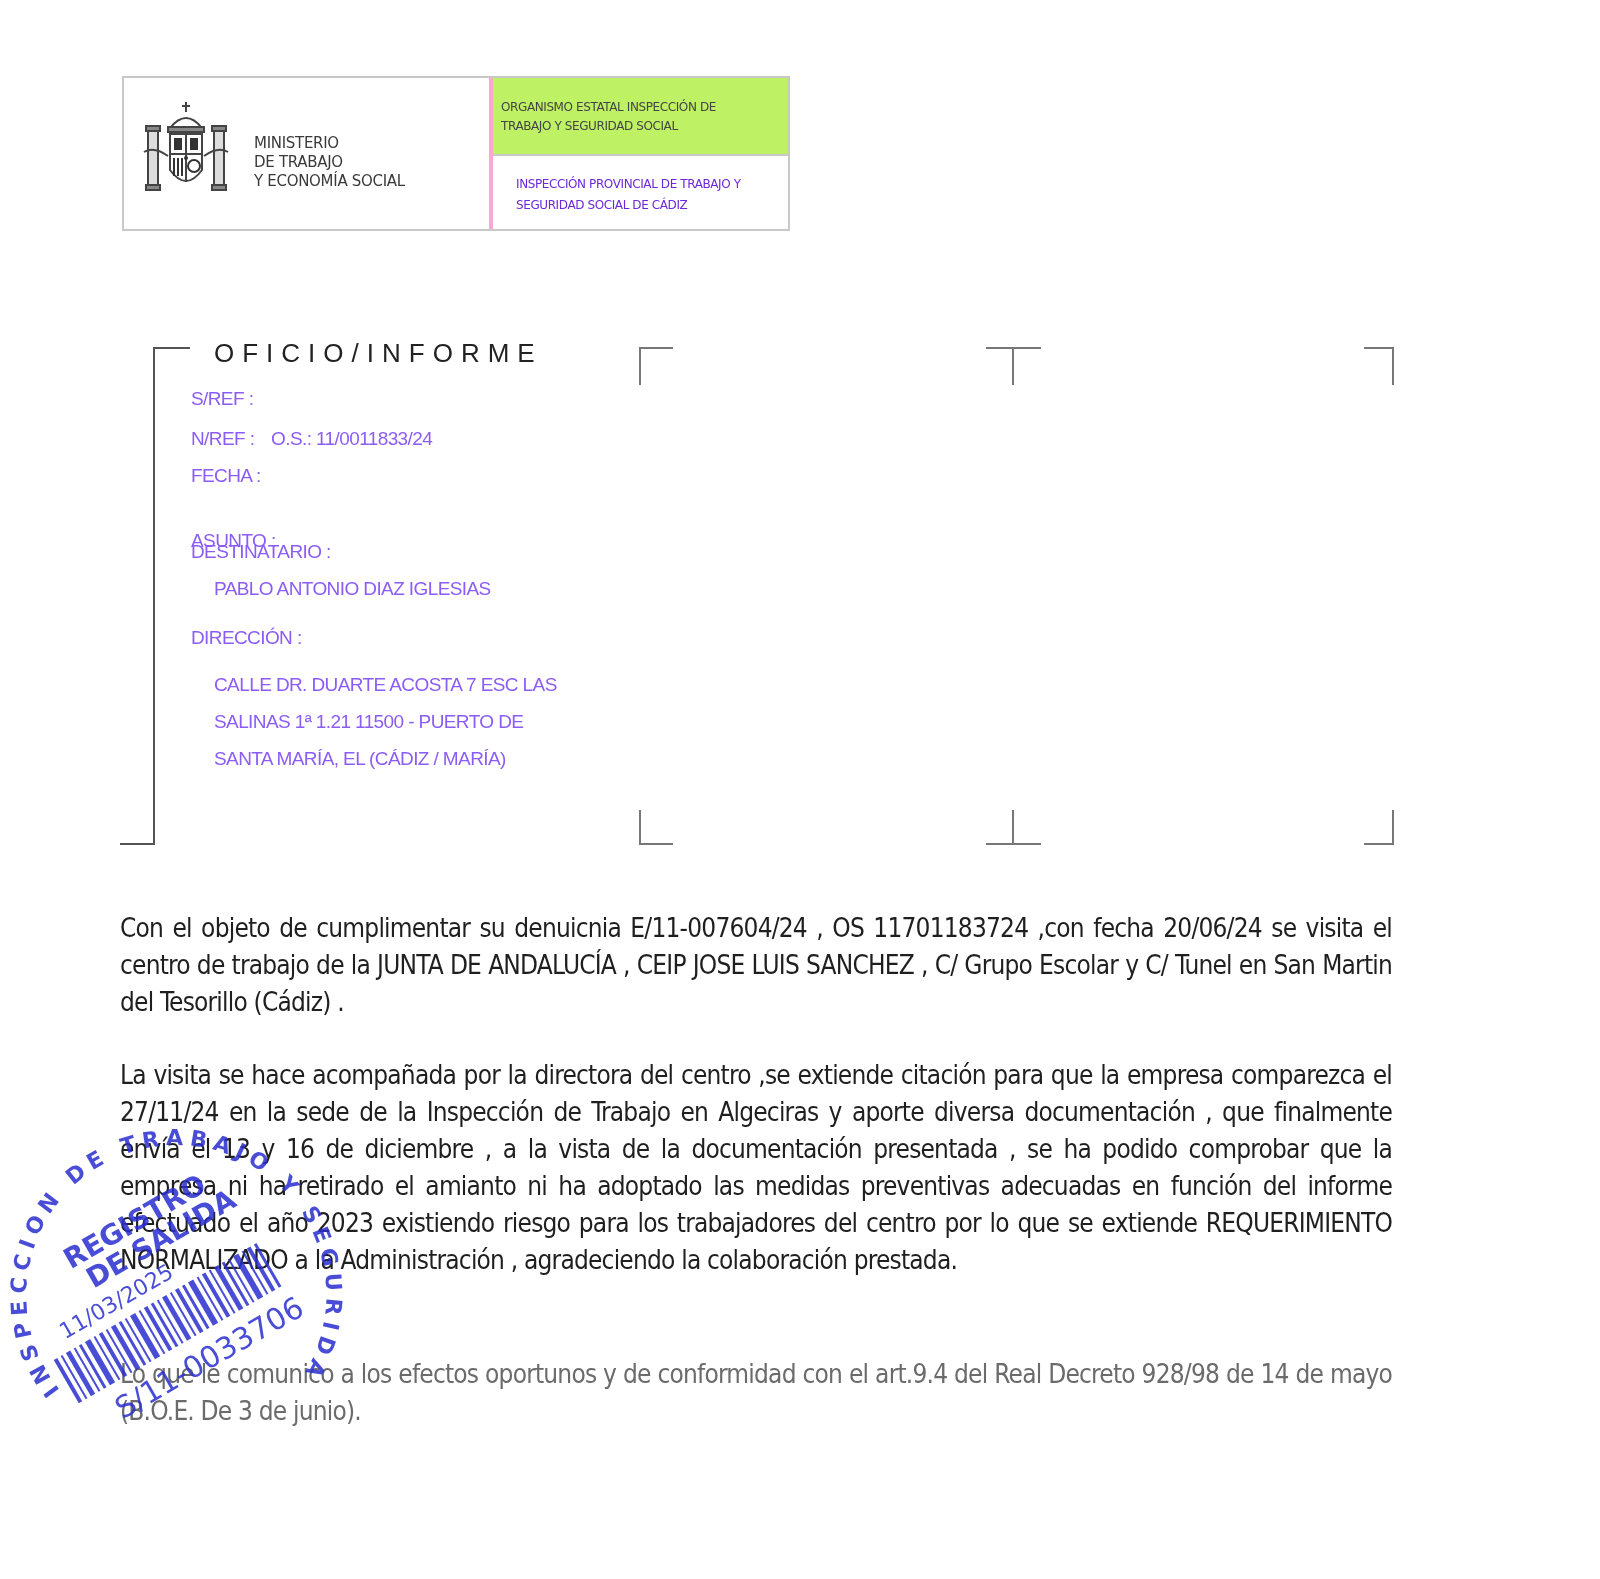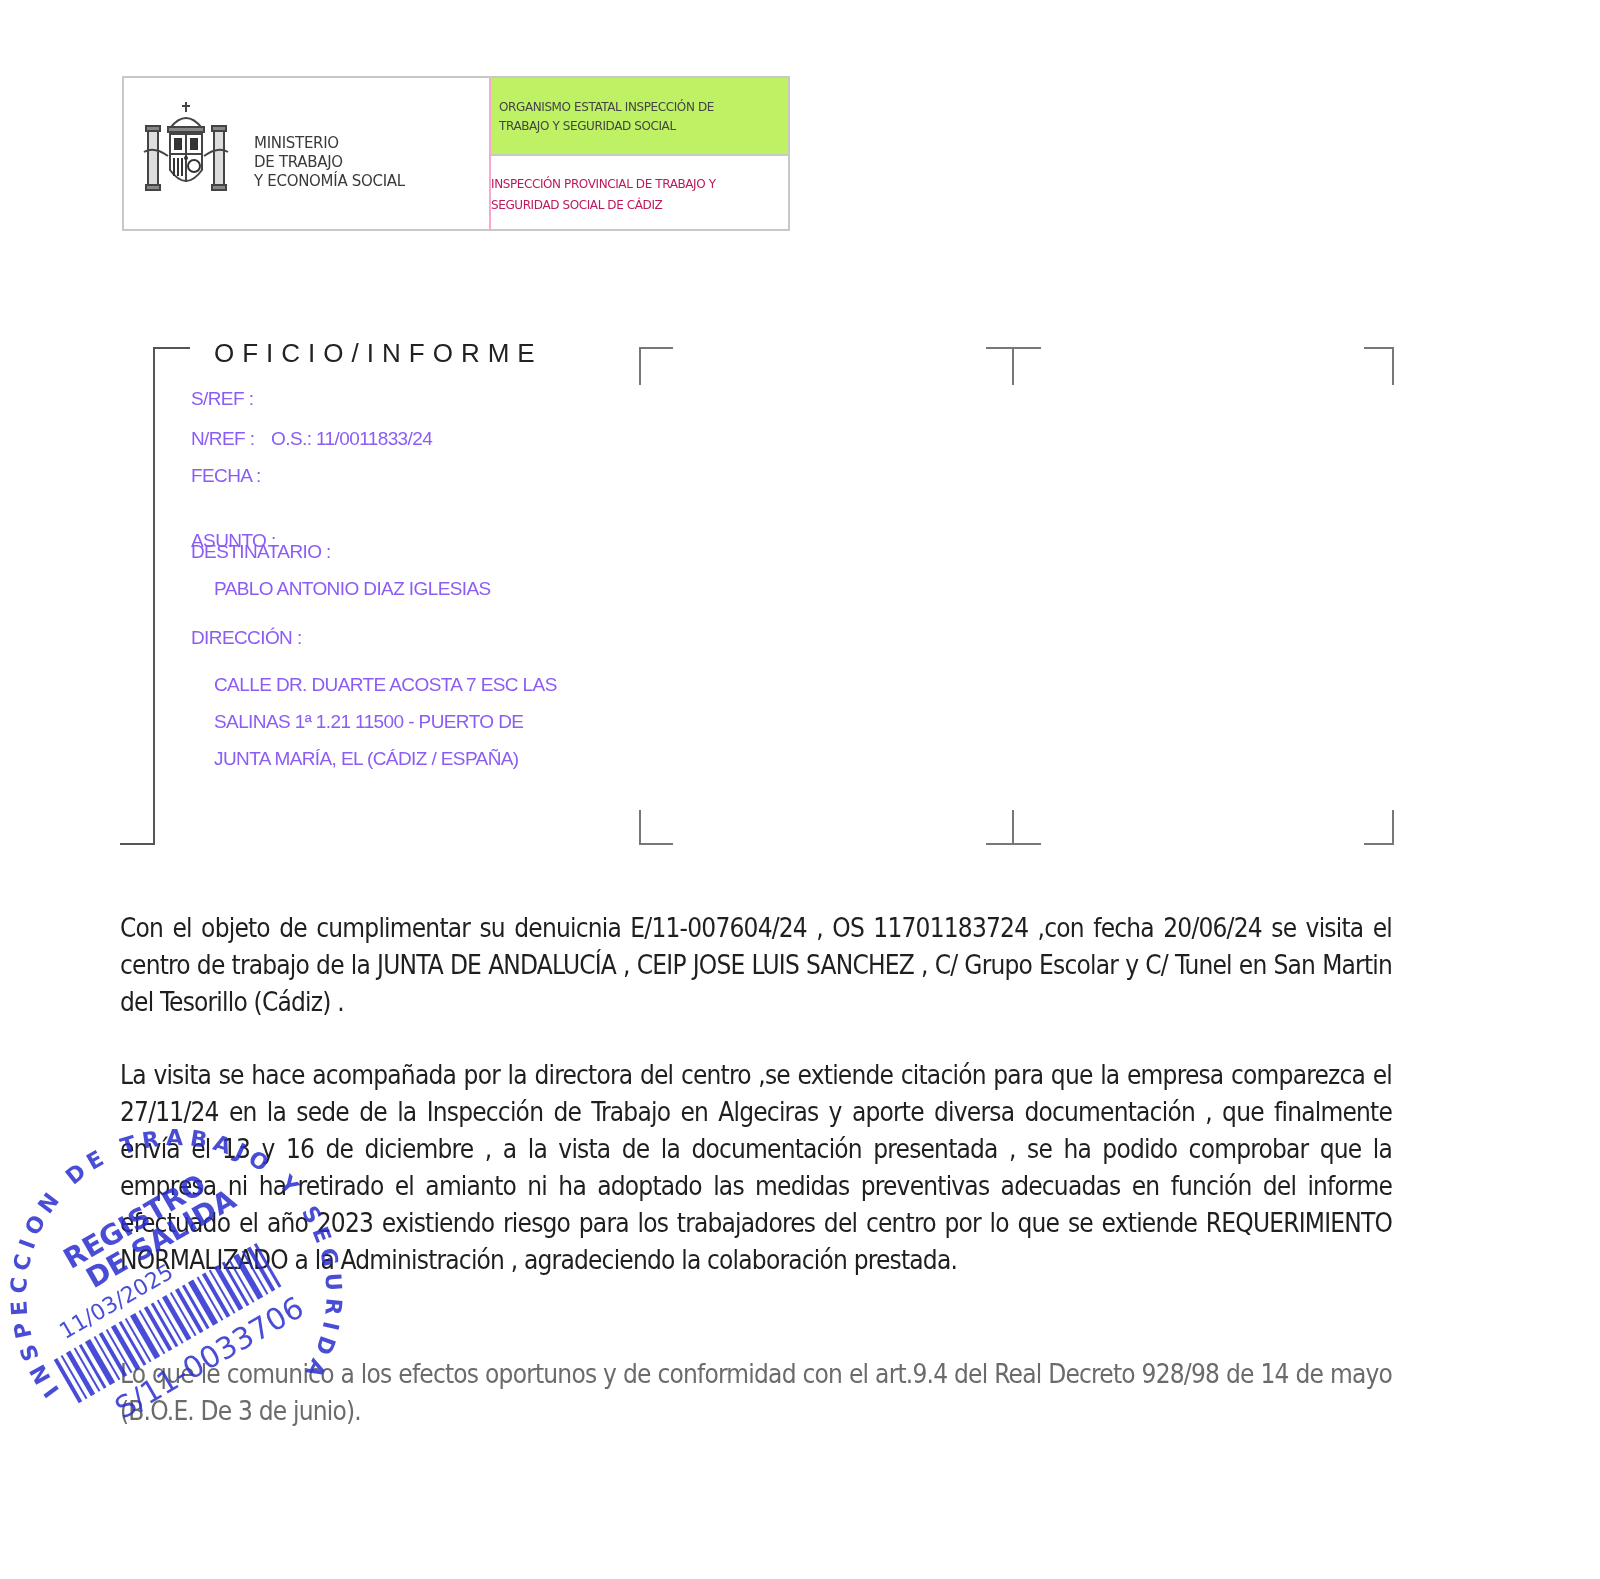--- a/index.html
+++ b/index.html
@@ -4,31 +4,31 @@
   <style>
     html, body { margin: 0; padding: 0; }
     body {
       width: 1600px; height: 1579px; background: #ffffff; position: relative; overflow: hidden;
       font-family: "DejaVu Sans", sans-serif; color: #1a1a1a;
     }
     .header-box {
       position: absolute; left: 122px; top: 76px; width: 668px; height: 155px;
       border: 2px solid #c8c8c8; box-sizing: border-box; display: flex;
     }
-    .header-left { width: 365px; border-right: 2px solid #f9a8d4; position: relative; }
+    .header-left { width: 365px; border-right: 4px solid #f9a8d4; position: relative; }
     .crest { position: absolute; left: 16px; top: 22px; width: 92px; height: 100px; }
     .ministry {
       position: absolute; left: 130px; top: 56px; font-family: "DejaVu Sans", sans-serif;
       font-size: 15px; line-height: 19px; color: #3a3a3a; letter-spacing: -0.3px;
     }
     .ministry div { white-space: nowrap; }
     .header-right { flex: 1; display: flex; flex-direction: column; }
     .hr-top { height: 78px; background: #bef264; border-bottom: 2px solid #c8c8c8; box-sizing: border-box;
       padding: 20px 0 0 8px; font-size: 12px; line-height: 19px; color: #444; letter-spacing: -0.4px; }
-    .hr-bot { flex: 1; padding: 18px 0 0 0; font-size: 12px; line-height: 21px; color: #be185d; letter-spacing: -0.4px; }
+    .hr-bot { flex: 1; padding: 18px 0 0 23px; font-size: 12px; line-height: 21px; color: #6d28d9; letter-spacing: -0.4px; }
 
     .bracket { position: absolute; background: #555; }
     .oficio-title {
       position: absolute; left: 214px; top: 338px; font-family: "Liberation Sans", sans-serif;
       font-size: 26px; letter-spacing: 8px; color: #222;
     }
     .field { position: absolute; font-family: "Liberation Sans", sans-serif; font-size: 19px; color: #8b5cf6; letter-spacing: -0.6px; white-space: nowrap; }
 
     .body-text {
       position: absolute; left: 120px; width: 1272px; font-family: "DejaVu Sans Condensed", "DejaVu Sans", sans-serif;
@@ -123,21 +123,21 @@
 </div>
 <div class="field" style="left:191px; top:530px;">
   <span>ASUNTO :</span>
   <span></span>
 </div>
 <div class="field" style="left:191px; top:541px;">DESTINATARIO :</div>
 <div class="field" style="left:214px; top:578px;">PABLO ANTONIO DIAZ IGLESIAS</div>
 <div class="field" style="left:191px; top:627px;">DIRECCIÓN :</div>
 <div class="field" style="left:214px; top:674px;">CALLE DR. DUARTE ACOSTA 7 ESC LAS</div>
 <div class="field" style="left:214px; top:711px;">SALINAS 1ª 1.21 11500 - PUERTO DE</div>
-<div class="field" style="left:214px; top:748px;">JUNTA MARÍA, EL (CÁDIZ / ESPAÑA)</div>
+<div class="field" style="left:214px; top:748px;">SANTA MARÍA, EL (CÁDIZ / MARÍA)</div>
 
 <div class="body-text" style="top:910px;">Con el objeto de cumplimentar su denuicnia E/11-007604/24 , OS 11701183724 ,con fecha 20/06/24 se visita el centro de trabajo de la JUNTA DE ANDALUCÍA , CEIP JOSE LUIS SANCHEZ , C/ Grupo Escolar y  C/ Tunel   en San Martin del Tesorillo (Cádiz) .</div>
 <div class="body-text" style="top:1057px;">La visita se hace acompañada por la directora del centro ,se extiende citación para que la empresa comparezca el 27/11/24 en la sede de la Inspección de Trabajo en Algeciras y aporte diversa documentación , que finalmente  envía el 13 y 16 de diciembre , a la vista de la documentación presentada , se ha podido comprobar que la empresa ni ha retirado el amianto ni ha adoptado las medidas preventivas adecuadas en función del informe efectuado el año 2023 existiendo riesgo para los trabajadores del centro por lo que se extiende REQUERIMIENTO NORMALIZADO  a la Administración , agradeciendo la colaboración prestada.</div>
 <div class="body-text gray" style="top:1356px;">Lo que le comunico a los efectos oportunos y de conformidad con el art.9.4 del Real Decreto 928/98 de 14 de mayo (B.O.E. De 3 de junio).</div>
 
 <svg class="stamp" viewBox="0 0 360 340">
   <defs>
     <path id="stampArc" d="M 60 270 A 150 150 0 1 1 300 260"></path>
   </defs>
   <g fill="#2a2fd0" font-family="DejaVu Sans, sans-serif" font-weight="bold" opacity="0.85">

